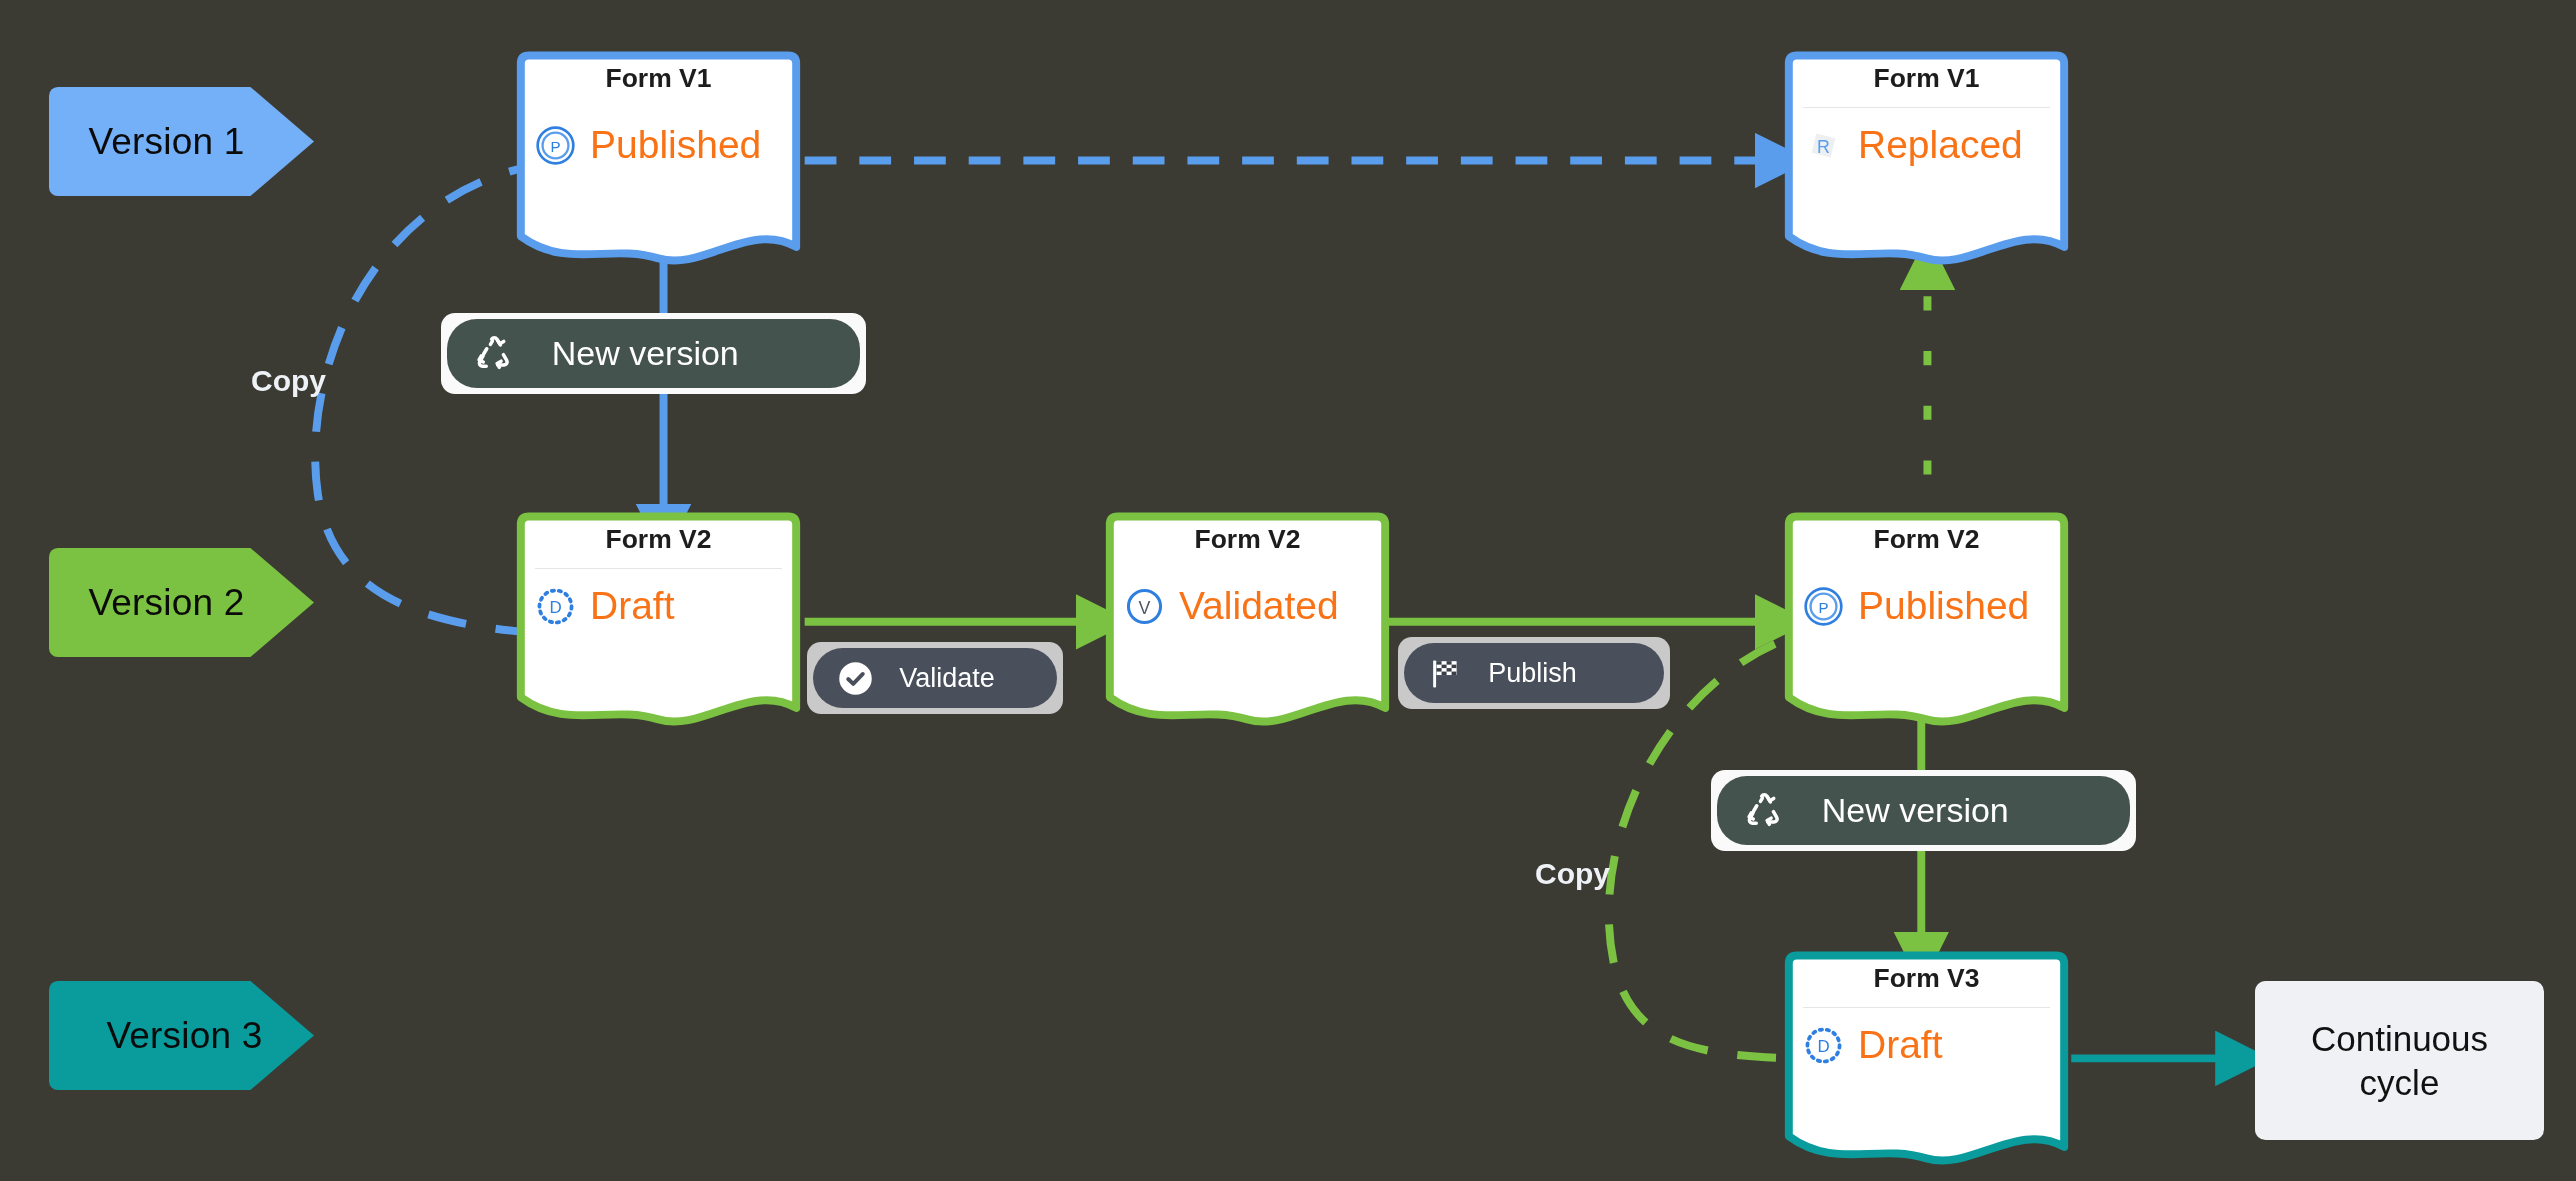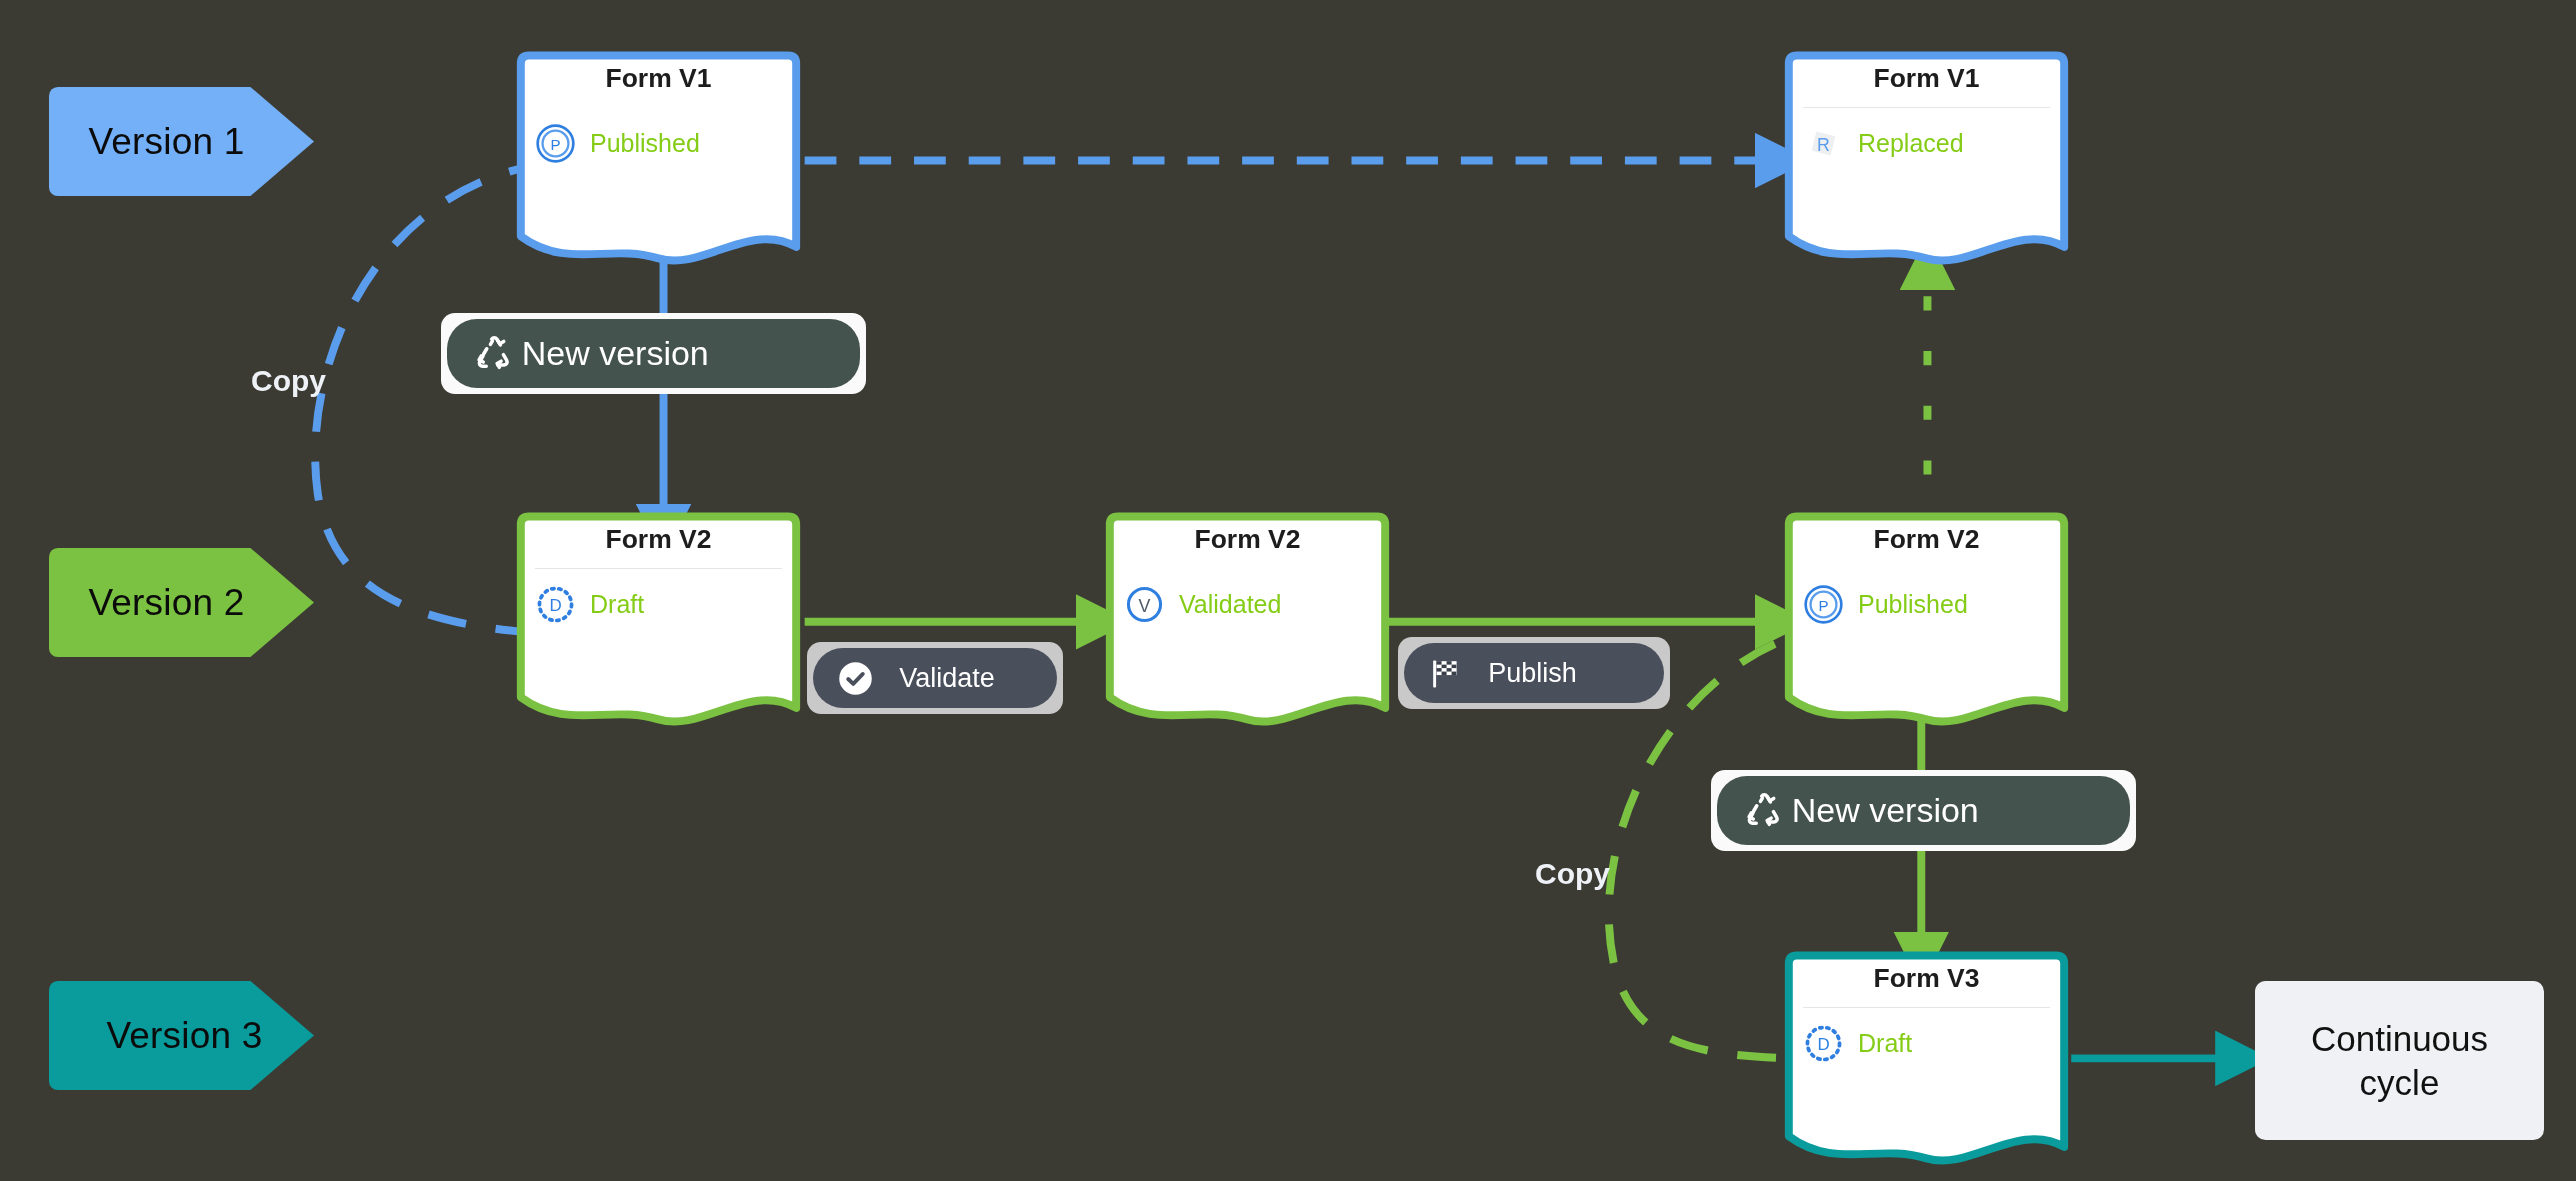--- a/index.html
+++ b/index.html
@@ -78,22 +78,22 @@
   .card .statusrow {
     position: absolute;
     left: 23px;
     top: 72px;
     display: flex;
     align-items: center;
     gap: 14px;
     z-index: 3;
   }
   .card .statustext {
-    font-size: 25px;
-    color: #84cc16;
+    font-size: 39px;
+    color: #f97316;
     white-space: nowrap;
   }
   .statusicon { width: 41px; height: 41px; flex: none; position: relative; }
 
   
   .actionbtn {
     position: absolute;
     background: #fafafa;
     border-radius: 14px;
     padding: 6.2px;
@@ -111,21 +111,21 @@
     color: #ffffff;
     white-space: nowrap;
   }
   .actionbtn .btnicon {
     flex: none;
     display: flex;
     align-items: center;
     justify-content: center;
   }
 
-  .btn-newversion .inner { background: #45534f; padding: 0 26.5px; gap: 6px; }
+  .btn-newversion .inner { background: #45534f; padding: 0 26.5px; gap: 36px; }
   .btn-newversion .btnlabel { font-size: 34px; }
   .btn-dark .inner { background: #4a4f5c; padding: 0 23px; gap: 24px; }
   .btn-dark .btnlabel { font-size: 27px; }
   .btn-graybg { background: #c9c9c9; }
 
   
   .edgelabel {
     position: absolute;
     color: #eef2f7;
     font-size: 30px;

